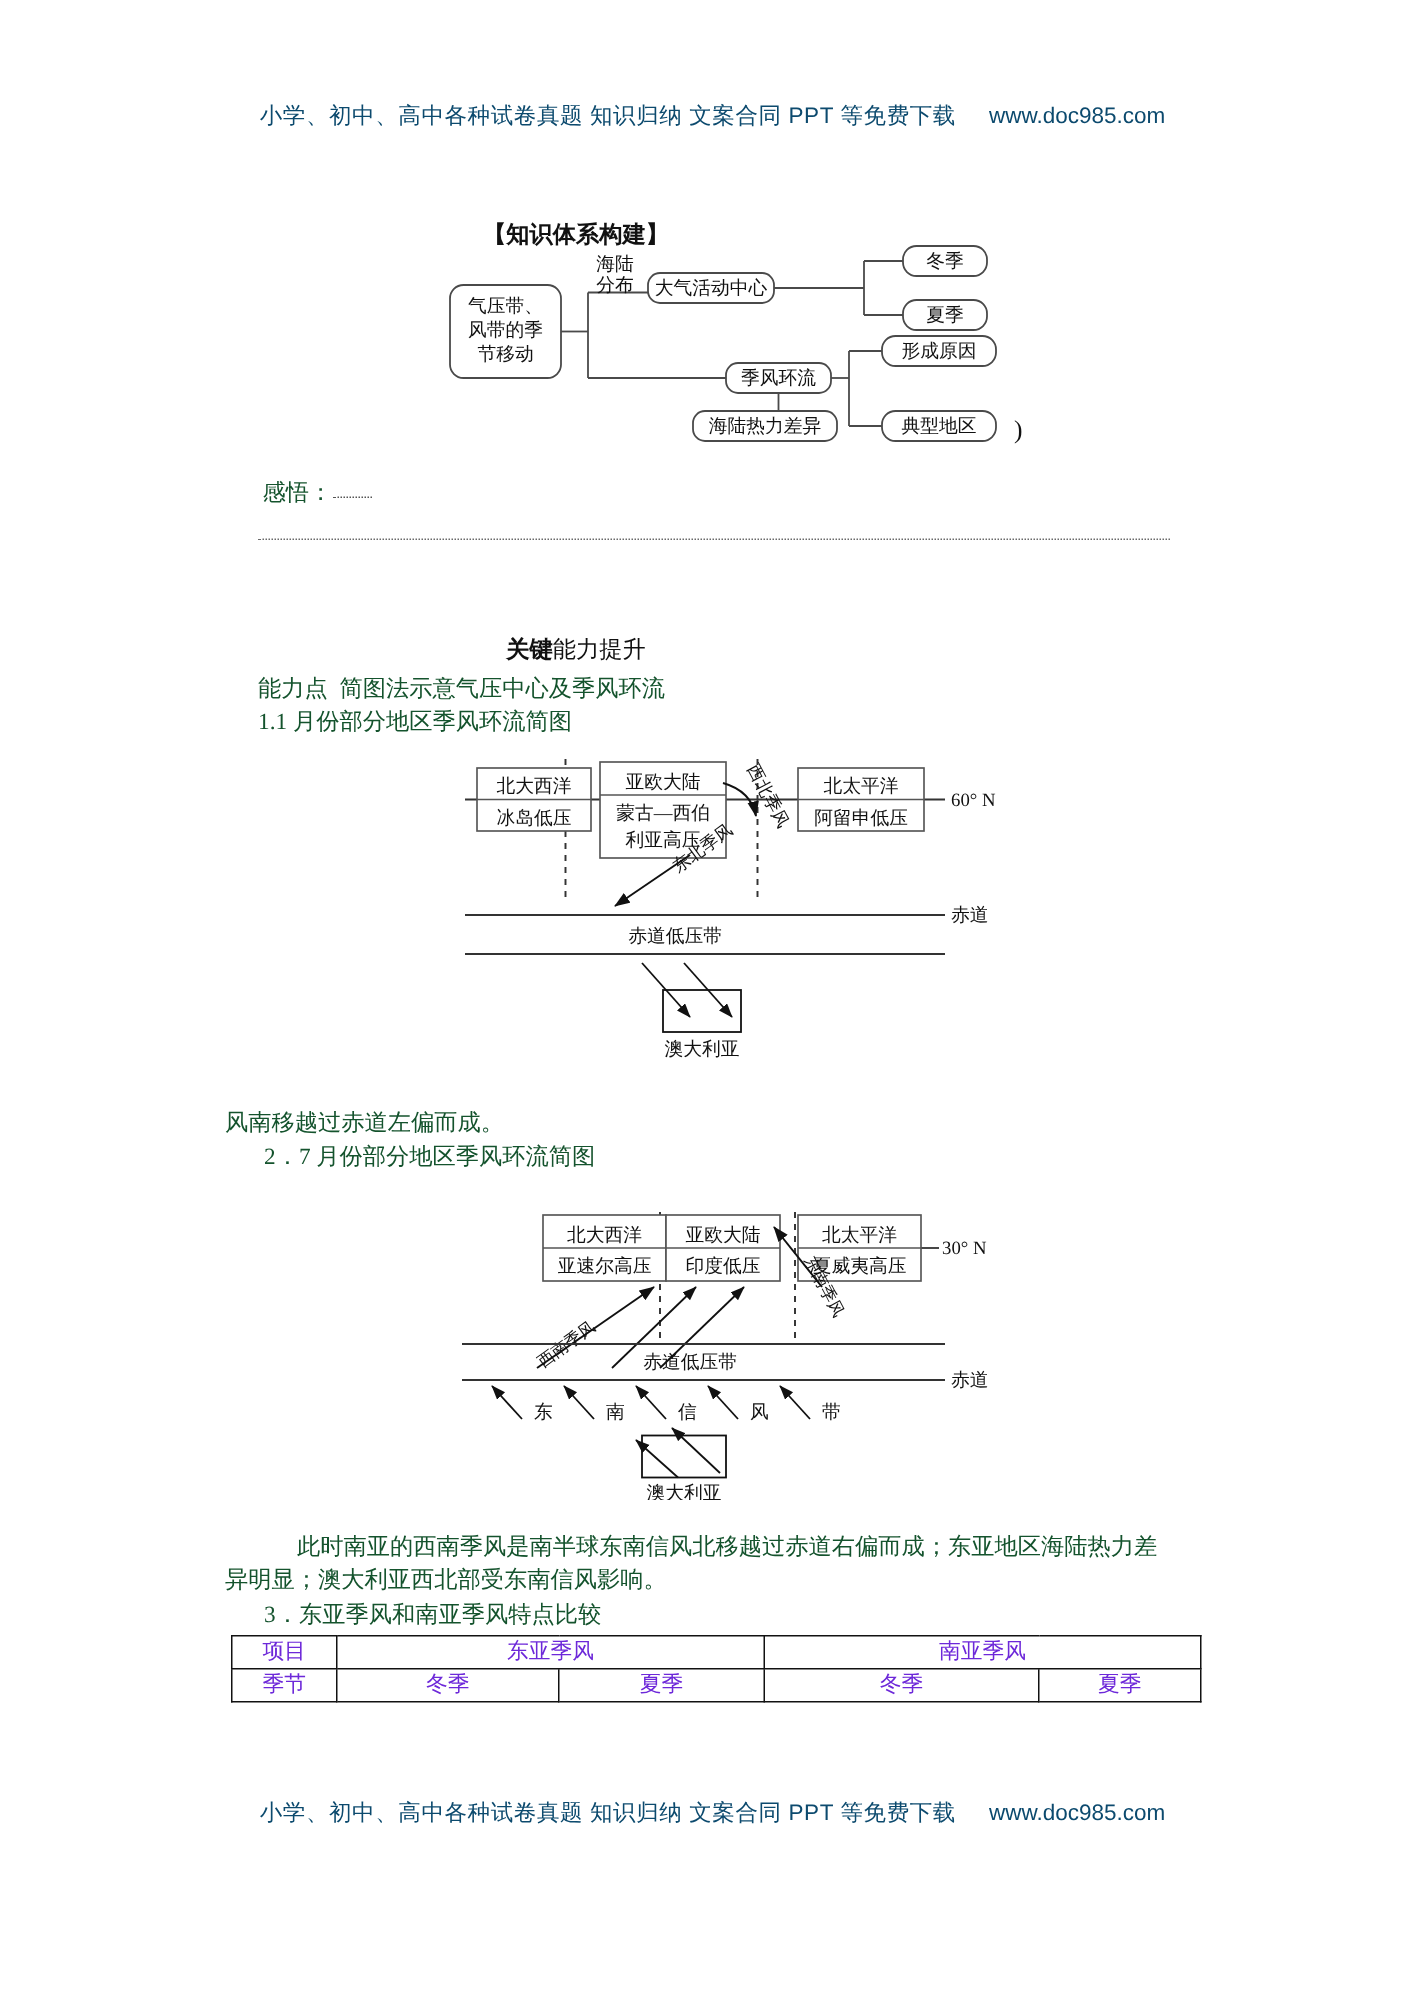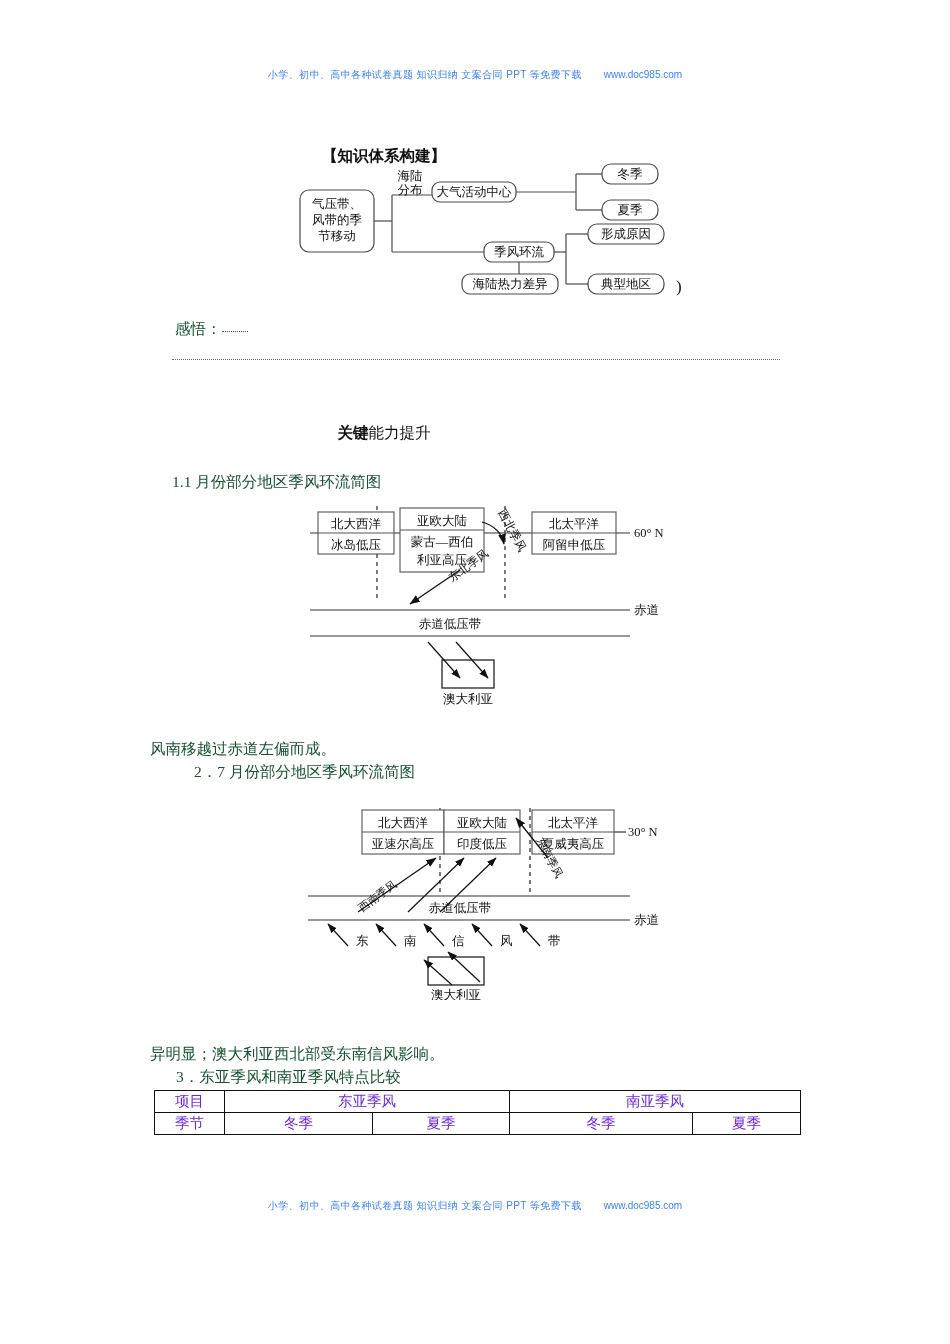--- a/index.html
+++ b/index.html
@@ -16,22 +16,22 @@
   }
 
   .page { position: absolute; inset: 0; }
 
   
   .watermark {
     position: absolute;
     left: 0; width: 950px;
     text-align: center;
     font-family: "Liberation Sans", "DejaVu Sans", sans-serif;
-    font-size: 10px;
-    color: #3b82f6;
+    font-size: 15px;
+    color: #0c4a6e;
     letter-spacing: .4px;
     white-space: nowrap;
   }
   .watermark .url { margin-left: 22px; letter-spacing: 0; }
   .wm-top { top: 68px; }
   .wm-bottom { top: 1199px; }
 
   
   .txt {
     position: absolute;
@@ -66,21 +66,21 @@
   }
 
   
   #key-ability { top: 423px; }
   #key-ability .k1 { font-weight: bold; }
 
   #pt-line  { left: 172px; top: 449px; }
   #sec1     { left: 172px; top: 471px; }
   #para1a   { left: 172px; top: 716px; text-indent: 0; }
   #para1b   { left: 150px; top: 738px; }
-  #sec2     { left: 176px; top: 761px; margin-left: 18px; }
+  #sec2     { left: 176px; top: 761px; }
   #para2a   { left: 172px; top: 1021px; }
   #para2b   { left: 150px; top: 1043px; }
   #sec3     { left: 176px; top: 1066px; }
 
   
   #knowledge-map { position: absolute; left: 296px; top: 162px; }
   #stray-paren {
     position: absolute; left: 676px; top: 277px;
     font-size: 17px; color: #111;
   }
@@ -174,20 +174,23 @@
   <div id="stray-paren">)</div>
 
   <div class="txt" id="gw">感悟：</div>
   <div id="gw-dots"></div>
   <div id="rule"></div>
 
   <div class="center-title" id="key-ability">
     <span class="k1 bold">关键</span><span>能力提升</span>
   </div>
 
+  <div class="txt" id="pt-line">
+    <span>能力点</span>&nbsp;&nbsp;<span>简图法示意气压中心及季风环流</span>
+  </div>
 
   <div class="txt" id="sec1">1.1 月份部分地区季风环流简图</div>
 
   <svg id="diagram-jan" width="400" height="210" viewBox="0 0 400 210">
     <defs>
       <marker id="arrJ" markerWidth="9" markerHeight="9" refX="7.5" refY="3" orient="auto" markerUnits="strokeWidth">
         <path d="M0,0 L8,3 L0,6 z" fill="#111"></path>
       </marker>
     </defs>
 
@@ -293,20 +296,23 @@
     <text x="200" y="145" font-size="12.5" font-family="Liberation Serif, serif" fill="#111">风</text>
     <text x="248" y="145" font-size="12.5" font-family="Liberation Serif, serif" fill="#111">带</text>
 
     <rect x="128" y="157" width="56" height="28" fill="none" stroke="#111" stroke-width="1.2"></rect>
 
     <line x1="180" y1="182" x2="148" y2="152" stroke="#111" stroke-width="1.2" marker-end="url(#arrY)"></line>
     <line x1="152" y1="185" x2="124" y2="160" stroke="#111" stroke-width="1.2" marker-end="url(#arrY)"></line>
     <text x="156" y="199" text-anchor="middle" font-size="12.5" font-family="Liberation Serif, serif" fill="#111">澳大利亚</text>
   </svg>
 
+  <div class="txt" id="para2a">
+    <span style="padding-left:26px">此时南亚的西南季风是南半球东南信风北移越过赤道右偏而成；东亚地区海陆热力差</span>
+  </div>
   <div class="txt" id="para2b">异明显；澳大利亚西北部受东南信风影响。</div>
 
   <div class="txt" id="sec3">3．东亚季风和南亚季风特点比较</div>
 
   <table id="cmp-table">
     <colgroup>
       <col style="width:70px">
       <col style="width:148px">
       <col style="width:137px">
       <col style="width:183px">

